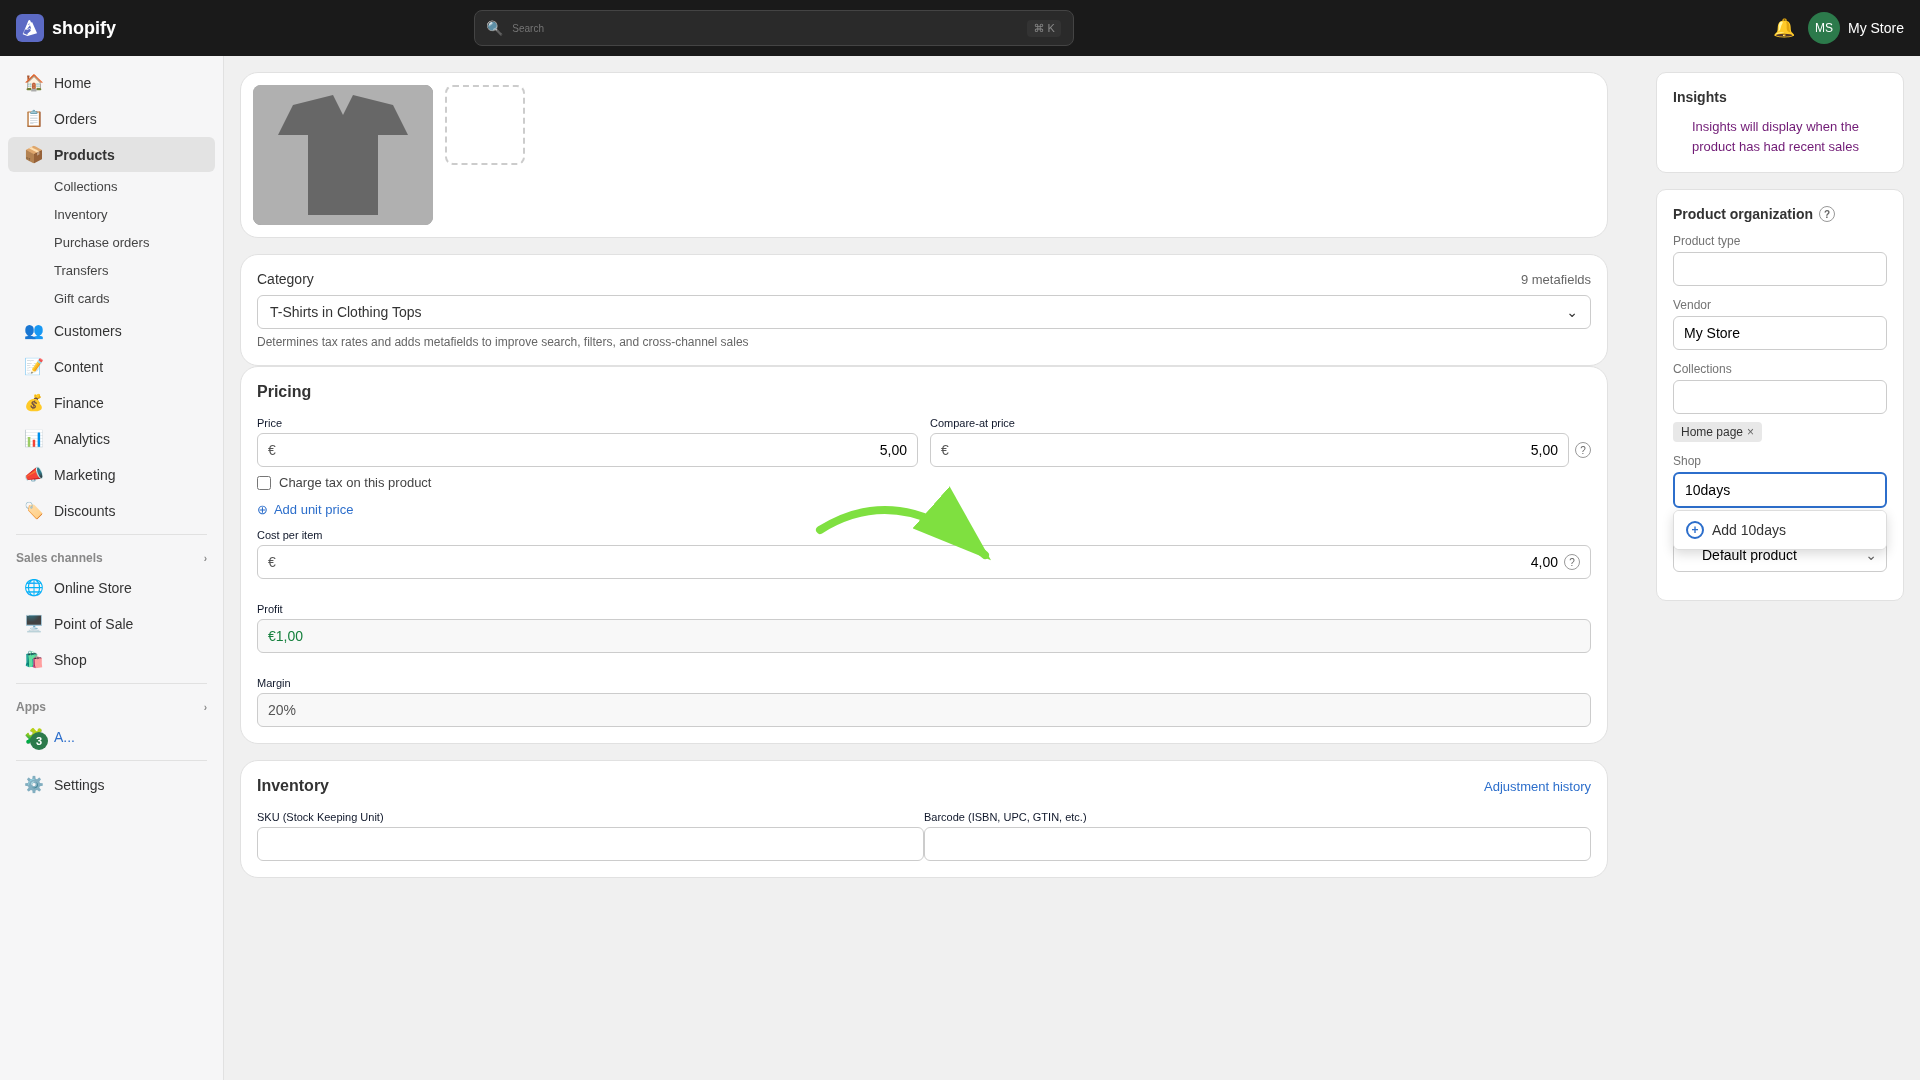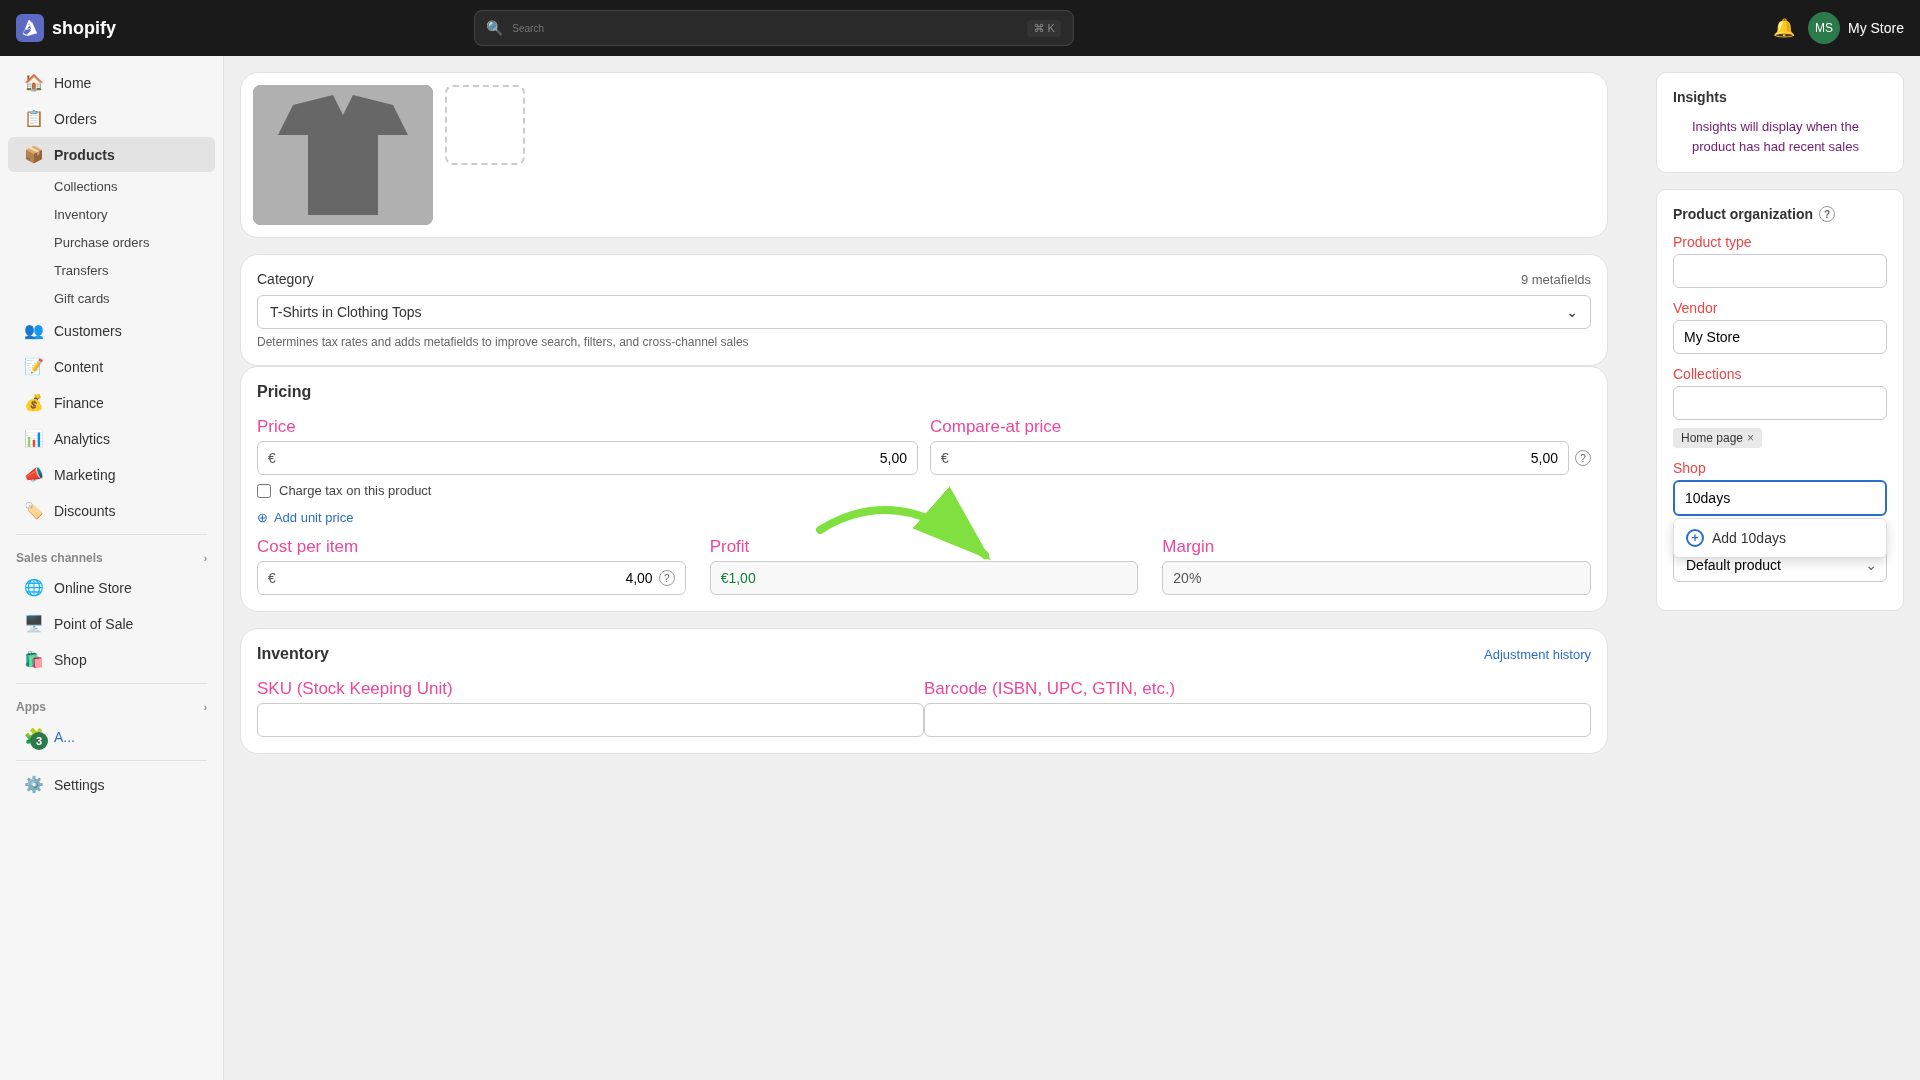--- a/index.html
+++ b/index.html
@@ -63,47 +63,47 @@
     .category-metafields { font-size: 13px; color: #666; }
     .category-select {
       width: 100%; border: 1px solid #ccc; border-radius: 6px; padding: 8px 12px;
       font-size: 14px; background: #fff; display: flex; align-items: center; justify-content: space-between; cursor: pointer;
     }
     .category-hint { font-size: 12px; color: #666; margin-top: 6px; }
 
     
     .pricing-section .section-title { font-size: 16px; font-weight: 600; margin-bottom: 16px; }
     .pricing-grid { display: grid; grid-template-columns: 1fr 1fr; gap: 12px; }
-    .field-label { font-size: 17px; color: #ec4899; margin-bottom: 4px; }
+    .field-label { font-size: 11px; color: #0f172a; margin-bottom: 4px; }
     .field-input {
       border: 1px solid #ccc; border-radius: 6px; padding: 8px 10px;
       font-size: 14px; width: 100%; display: flex; align-items: center; gap: 6px;
       background: #fff;
     }
     .field-input input { border: none; outline: none; flex: 1; font-size: 14px; background: transparent; text-align: right; }
     .currency { color: #555; }
     .compare-price-row { display: flex; align-items: center; gap: 6px; }
     .info-icon { width: 16px; height: 16px; border-radius: 50%; border: 1px solid #999; display: flex; align-items: center; justify-content: center; font-size: 10px; color: #666; cursor: pointer; flex-shrink: 0; }
     .checkbox-row { display: flex; align-items: center; gap: 8px; margin-top: 8px; font-size: 13px; color: #444; }
     .checkbox-row input[type="checkbox"] { width: 14px; height: 14px; }
     .add-unit { display: flex; align-items: center; gap: 6px; color: #2c6ecb; font-size: 13px; cursor: pointer; margin-top: 12px; }
-    .cost-grid { display: grid; grid-template-columns: 1fr 1fr 1fr; gap: 24px; margin-top: 12px; }
+    .cost-grid { display: grid; grid-template-columns: 1fr; gap: 24px; margin-top: 12px; }
 
     
     .inventory-header { display: flex; justify-content: space-between; align-items: center; margin-bottom: 16px; }
     .inventory-title { font-size: 16px; font-weight: 600; }
     .adjustment-link { color: #2c6ecb; font-size: 13px; cursor: pointer; }
     .inventory-grid { display: grid; grid-template-columns: 1fr 1fr; }
 
     
     .rp-card { background: #fff; border-radius: 10px; border: 1px solid #e1e1e1; padding: 16px; margin-bottom: 16px; }
     .rp-section-title { font-size: 14px; font-weight: 600; margin-bottom: 12px; display: flex; align-items: center; gap: 6px; }
     .rp-hint { font-size: 13px; color: #701a75; line-height: 1.5; margin-left: 19px; }
     .rp-field { margin-bottom: 12px; }
-    .rp-field-label { font-size: 14px; color: #ef4444; margin-bottom: 4px; }
+    .rp-field-label { font-size: 12px; color: #737373; margin-bottom: 4px; }
     .rp-input { border: 1px solid #ccc; border-radius: 6px; padding: 8px 10px; font-size: 14px; width: 100%; }
 
     
     .tag-container { display: flex; flex-wrap: wrap; gap: 6px; margin-top: 8px; }
     .tag { background: #e8e8e8; border-radius: 4px; padding: 3px 8px; font-size: 12px; display: flex; align-items: center; gap: 4px; }
     .tag-close { cursor: pointer; color: #666; font-size: 12px; }
 
     
     .tags-input-container { position: relative; }
     .tags-input {
@@ -115,21 +115,21 @@
       background: #fff; border: 1px solid #ddd; border-radius: 6px;
       box-shadow: 0 4px 12px rgba(0,0,0,0.15); z-index: 50; overflow: hidden;
       margin-top: 2px;
     }
     .tags-dropdown-item {
       display: flex; align-items: center; padding: 10px 12px; gap: 8px;
       cursor: pointer; background: #fff;
     }
     .tags-add-icon { width: 18px; height: 18px; border-radius: 50%; border: 2px solid #2c6ecb; display: flex; align-items: center; justify-content: center; color: #2c6ecb; font-size: 12px; font-weight: 700; }
     .select-wrapper { position: relative; }
-    .select-wrapper select { width: 100%; border: 1px solid #ccc; border-radius: 6px; padding: 8px 12px; font-size: 14px; background: #fff; appearance: none; outline: none; }
+    .select-wrapper select { width: 100%; border: 1px solid #ccc; border-radius: 6px; padding: 8px 28px; font-size: 14px; background: #fff; appearance: none; outline: none; }
     .select-wrapper::after { content: '⌄'; position: absolute; right: 10px; top: 50%; transform: translateY(-50%); pointer-events: none; color: #666; }
 
     
     .product-img-mock {
       width: 180px; height: 140px; background: linear-gradient(135deg, #aaa 0%, #888 50%, #999 100%);
       border-radius: 8px; display: flex; align-items: flex-end; justify-content: center;
       overflow: hidden; position: relative;
     }
 
     

